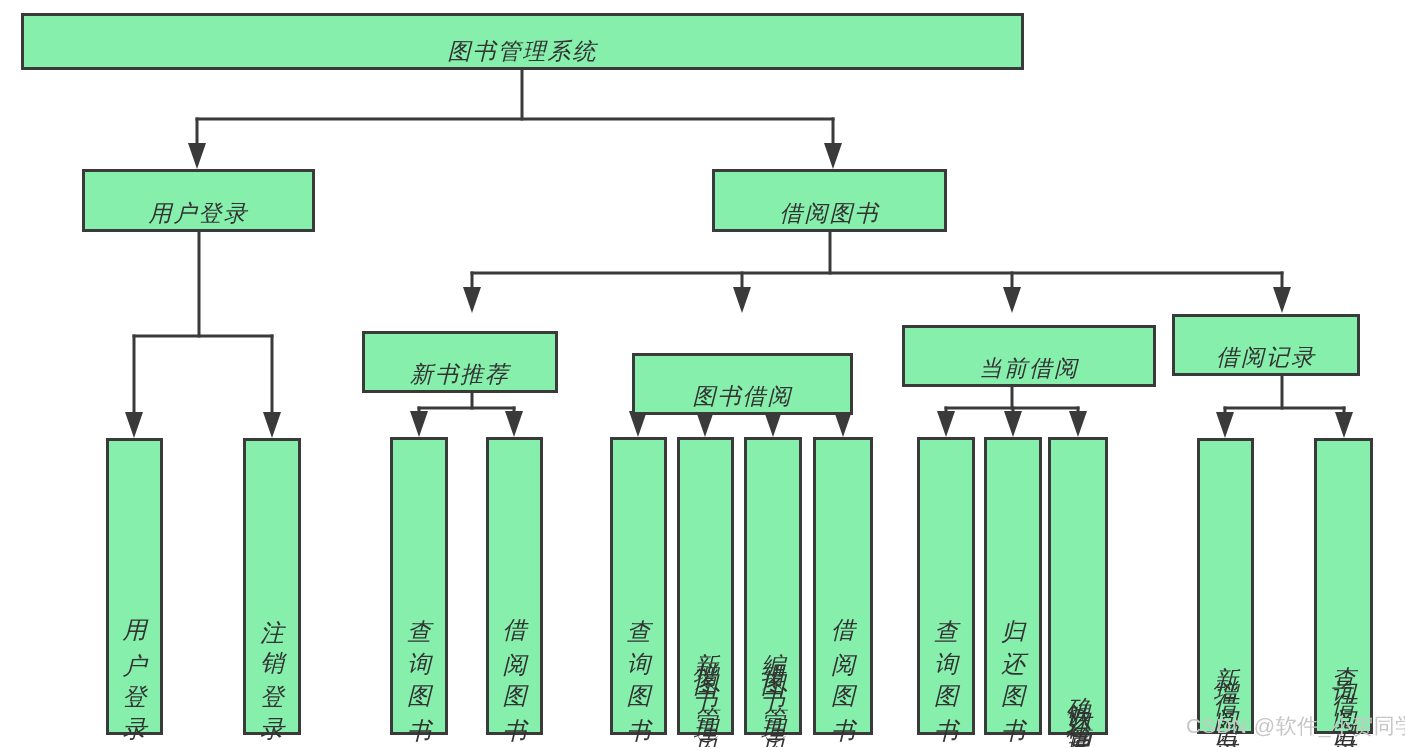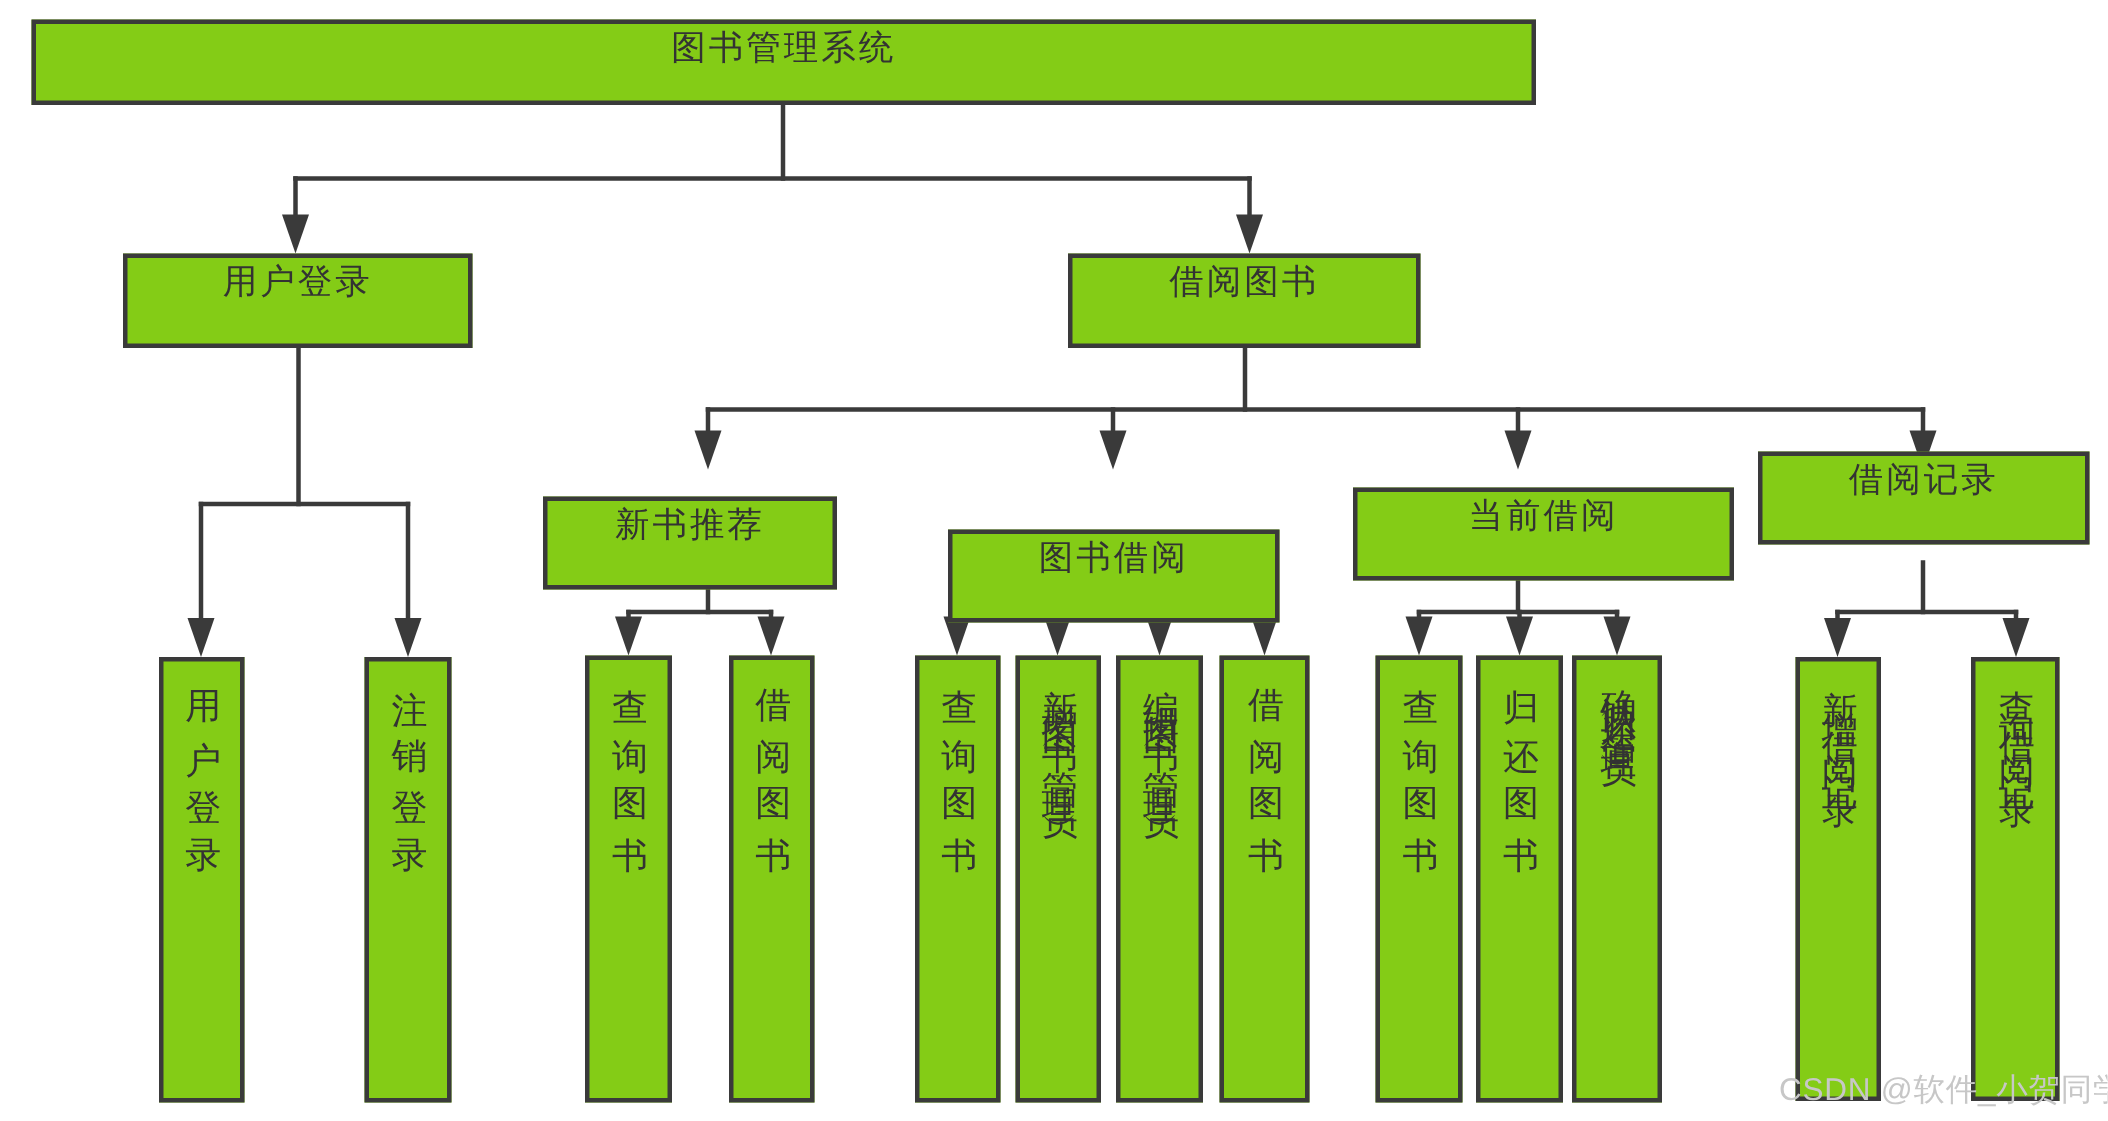--- a/index.html
+++ b/index.html
@@ -19,48 +19,49 @@
     overflow: hidden;
   }
   .connectors {
     position: absolute;
     left: 0; top: 0;
     width: 1405px; height: 747px;
     z-index: 0;
   }
   .box {
     position: absolute;
-    background: #84cc16;
+    background: #86efac;
     border: 3px solid var(--line);
     display: flex;
-    align-items: flex-start;
+    align-items: flex-end;
     justify-content: center;
     color: var(--text);
     z-index: 1;
+    font-style: italic;
   }
   .h-label { font-size: 23px; letter-spacing: 2px; white-space: nowrap; }
   .leaf > span {
     writing-mode: vertical-rl;
     text-orientation: mixed;
     font-size: 24px;
     line-height: 1;
     white-space: nowrap;
   }
   .ls4 { letter-spacing: 33px; }
   .ls6 { letter-spacing: 14px; }
   .ls8 { letter-spacing: 11px; }
   .ls9 { letter-spacing: 6px; }
   
   .n-root     { left: 21px;   top: 13px;  width: 1003px; height: 57px; }
   .n-login    { left: 82px;   top: 169px; width: 233px;  height: 63px; }
   .n-mgmt     { left: 712px;  top: 169px; width: 235px;  height: 63px; }
   .n-newrec   { left: 362px;  top: 331px; width: 196px;  height: 62px; }
   .n-borrow   { left: 632px;  top: 313px; width: 221px;  height: 62px; margin-top: 40px; }
   .n-current  { left: 902px;  top: 325px; width: 254px;  height: 62px; }
-  .n-records  { left: 1172px; top: 301px; width: 221px;  height: 62px; }
+  .n-records  { left: 1172px; top: 314px; width: 188px;  height: 62px; }
   .f-1  { left: 106px;  top: 438px; width: 57px; height: 297px; }
   .f-2  { left: 243px;  top: 438px; width: 58px; height: 297px; }
   .f-3  { left: 390px;  top: 437px; width: 58px; height: 298px; }
   .f-4  { left: 486px;  top: 437px; width: 57px; height: 298px; }
   .f-5  { left: 610px;  top: 437px; width: 57px; height: 298px; }
   .f-6  { left: 677px;  top: 437px; width: 57px; height: 298px; }
   .f-7  { left: 744px;  top: 437px; width: 58px; height: 298px; }
   .f-8  { left: 813px;  top: 437px; width: 60px; height: 298px; }
   .f-9  { left: 917px;  top: 437px; width: 58px; height: 298px; }
   .f-10 { left: 984px;  top: 437px; width: 58px; height: 298px; }

